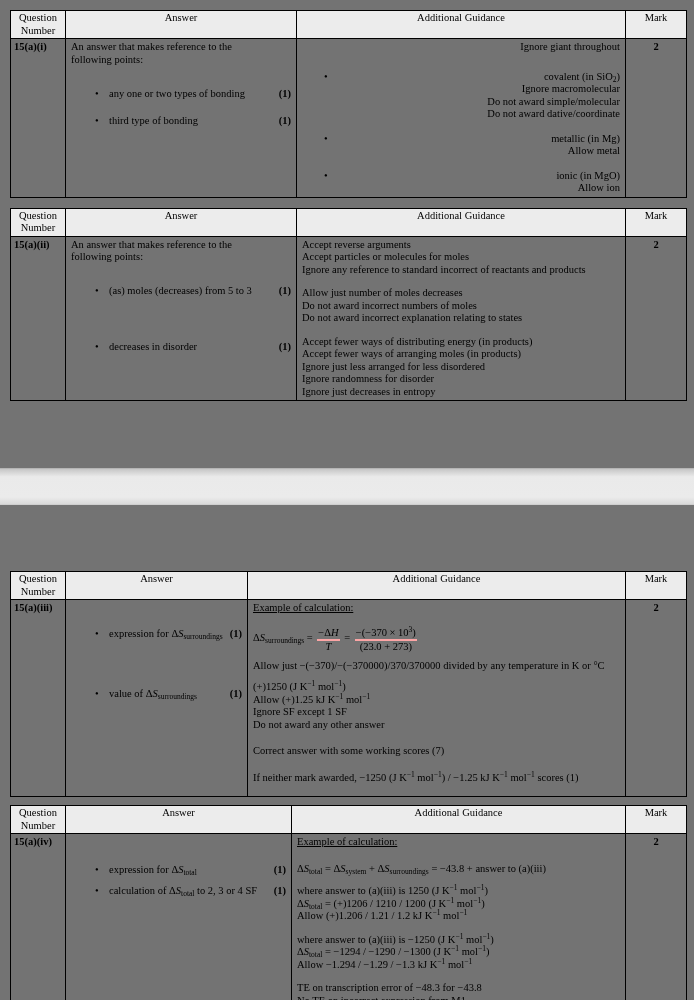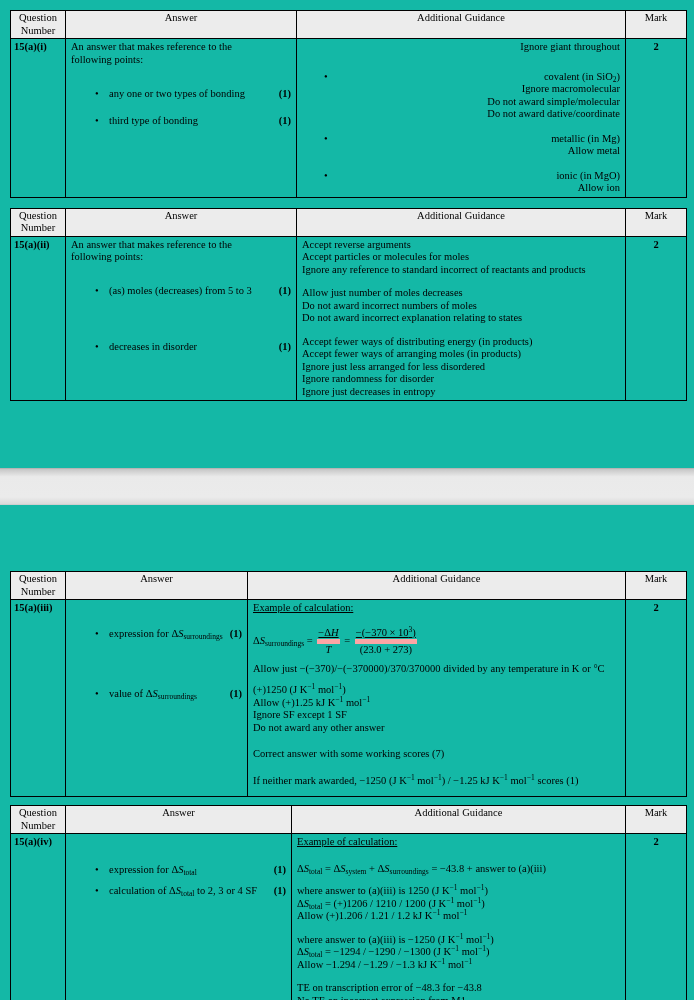--- a/index.html
+++ b/index.html
@@ -2,21 +2,21 @@
 <html><head>
 <meta charset="utf-8">
 <style>
   html,body{margin:0;padding:0;}
   body{
     width:694px;height:1000px;background:#ffffff;
     font-family:"Liberation Serif","DejaVu Serif",serif;
     font-size:10.5px;line-height:12.5px;color:#000;
     -webkit-font-smoothing:antialiased;
   }
-  .page{background:#14b8a6;}
+  .page{background:#737373;}
   #page1{padding:10px 0 67px 0;}
   #page2{padding:66px 0 0 0;}
   .separator{
     height:35px;width:694px;
     background:linear-gradient(#c6c6c6,#eaeaea 22%,#ebebeb 80%,#dadada);
     border-top:1px solid #b5b5b5;border-bottom:1px solid #cfcfcf;
   }
   table.ms{border-collapse:collapse;margin-left:10px;table-layout:fixed;}
   table.ms td,table.ms th{border:1px solid #000;vertical-align:top;overflow:hidden;}
   table.ms th{
@@ -35,21 +35,21 @@
   .bm{display:flex;align-items:flex-start;}
   .bdot{width:14px;margin-left:24px;flex:none;}
   .btxt{flex:1;white-space:nowrap;}
   .bmk{font-weight:bold;flex:none;margin-left:4px;}
   
   .gb{position:relative;padding-left:36px;}
   .gb .dot{position:absolute;left:22px;top:0;}
   sub{font-size:7.5px;vertical-align:-0.3em;line-height:0;}
   sup{font-size:7.5px;vertical-align:0.5em;line-height:0;}
   .frac{display:inline-block;vertical-align:-0.95em;text-align:center;margin:0 2px;}
-  .frac .num{display:block;border-bottom:5px solid #fca5a5;padding:0 1px;text-decoration:underline;}
+  .frac .num{display:block;border-bottom:2px solid #fca5a5;padding:0 1px;}
   .frac .den{display:block;}
 </style>
 </head>
 <body>
 
 <div class="page" id="page1">
     <table class="ms" id="t0">
       <colgroup>
         <col style="width: 55px;">
         <col style="width: 231px;">

